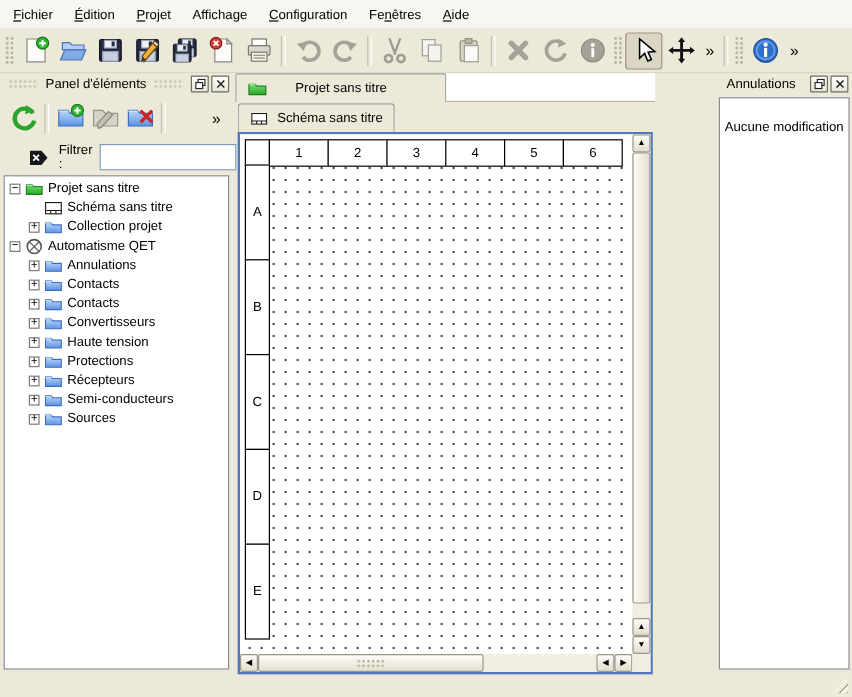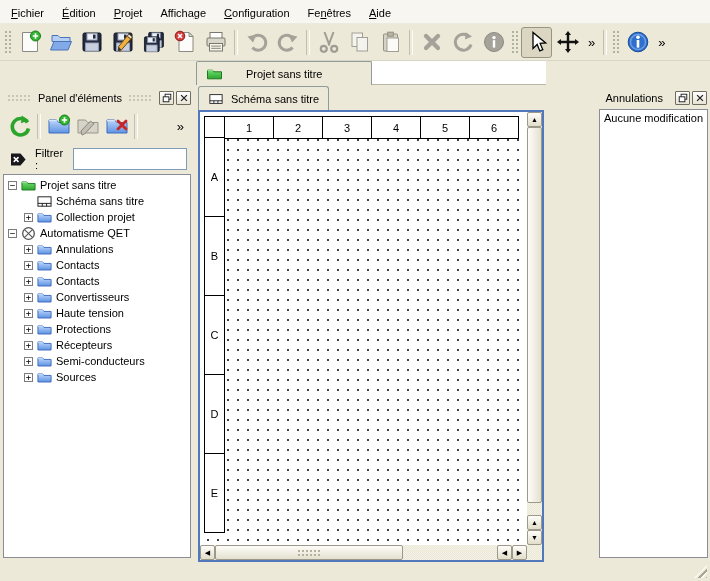--- a/index.html
+++ b/index.html
@@ -25,33 +25,33 @@
   .tb-btn.checked{background:#dbd6c1;border:1px solid #989480;}
   .tb-handle{width:8px;height:24px;margin:0 2px;flex:none;
     background-image:radial-gradient(#b3b09c 1px,transparent 1.25px);background-size:4px 4px;}
   .tb-sep{width:2px;height:25px;margin:0 3px;flex:none;border-left:1px solid #c2bfae;border-right:1px solid #fdfcf8;}
   .tb-overflow{padding:0 5px;font-size:13px;flex:none;}
 
   
   .dock{position:absolute;top:61px;bottom:21px;display:flex;flex-direction:column;}
   #left-dock{left:0;width:194px;}
   #right-dock{left:548px;width:162px;align-items:flex-end;}
-  .dock-title{height:18px;display:flex;align-items:center;padding:0 3px;gap:2px;flex:none;margin-top:28px;}
+  .dock-title{height:18px;display:flex;align-items:center;padding:0 3px;gap:2px;flex:none;}
   .dock-title .tex{flex:1;height:8px;margin:0 4px;
     background-image:radial-gradient(#c9c6b1 1px,transparent 1.2px);background-size:4px 4px;}
   .dock-title-text{white-space:nowrap;}
   .dock-btn{width:15px;height:14px;padding:0;border:1px solid #6f6d60;border-radius:1px;
     background:linear-gradient(#ffffff,#e7e4d6);display:flex;align-items:center;justify-content:center;flex:none;}
 
   .dock-toolbar{height:38px;display:flex;align-items:center;padding:0 5px;flex:none;}
   .dk-btn{width:29px;height:29px;background:transparent;border:1px solid transparent;
     display:flex;align-items:center;justify-content:center;padding:0;flex:none;}
   .dk-spacer{flex:1;}
 
-  .filter-row{height:28px;display:flex;align-items:center;gap:6px;padding:0 7px;flex:none;}
+  .filter-row{height:28px;display:flex;align-items:center;gap:6px;padding:0 7px;flex:none;margin-left:14px;}
   .filter-input{width:106px;height:18px;border:1px solid #7f9db9;background:#fff;font:11px "Liberation Sans",sans-serif;padding:1px 3px;box-sizing:content-box;}
 
   .tree-box{flex:1;margin:1px 3px 2px 3px;border:1px solid #8a8d96;background:#fff;overflow:hidden;padding-top:2px;}
   .tree-row{height:16px;display:flex;align-items:center;gap:4px;white-space:nowrap;}
   .exp{width:9px;height:9px;box-sizing:border-box;border:1px solid #7c7c7c;background:#fff;flex:none;
     font:9px/7px "DejaVu Sans Mono",monospace;text-align:center;}
   .exp-empty{width:9px;flex:none;}
   .tree-ico{flex:none;}
 
   
@@ -89,21 +89,21 @@
     background:linear-gradient(90deg,#fefdf9,#e4e0cf);border:1px solid #9d998a;border-radius:2px;}
   .v-spacer,.h-spacer{flex:1;}
   .h-thumb{width:188px;flex:none;box-sizing:border-box;position:relative;
     background:linear-gradient(#fefdf9,#e4e0cf);border:1px solid #9d998a;border-radius:2px;}
   .h-thumb .grip{position:absolute;left:50%;top:3px;bottom:3px;width:24px;transform:translateX(-50%);
     background-image:radial-gradient(#b6b29d 1px,transparent 1.2px);background-size:4px 4px;}
   .sb-corner{position:absolute;right:0;bottom:0;width:15px;height:15px;}
 
   
   .undo-box{flex:1;margin:2px 2px 2px 2px;border:1px solid #8a8d96;background:#fff;overflow:hidden;}
-  .undo-item{padding:2px 4px;}
+  .undo-item{padding:18px 4px;}
 
   
   #statusbar{position:absolute;left:0;bottom:0;width:710px;height:20px;}
   #resize-grip{position:absolute;right:3px;bottom:3px;width:13px;height:13px;
     background-image:repeating-linear-gradient(135deg,transparent 0 2px,#a9a693 2px 3.5px,#fdfcf6 3.5px 5px);
     clip-path:polygon(100% 0,100% 100%,0 100%);}
 </style>
 </head>
 <body>
 

